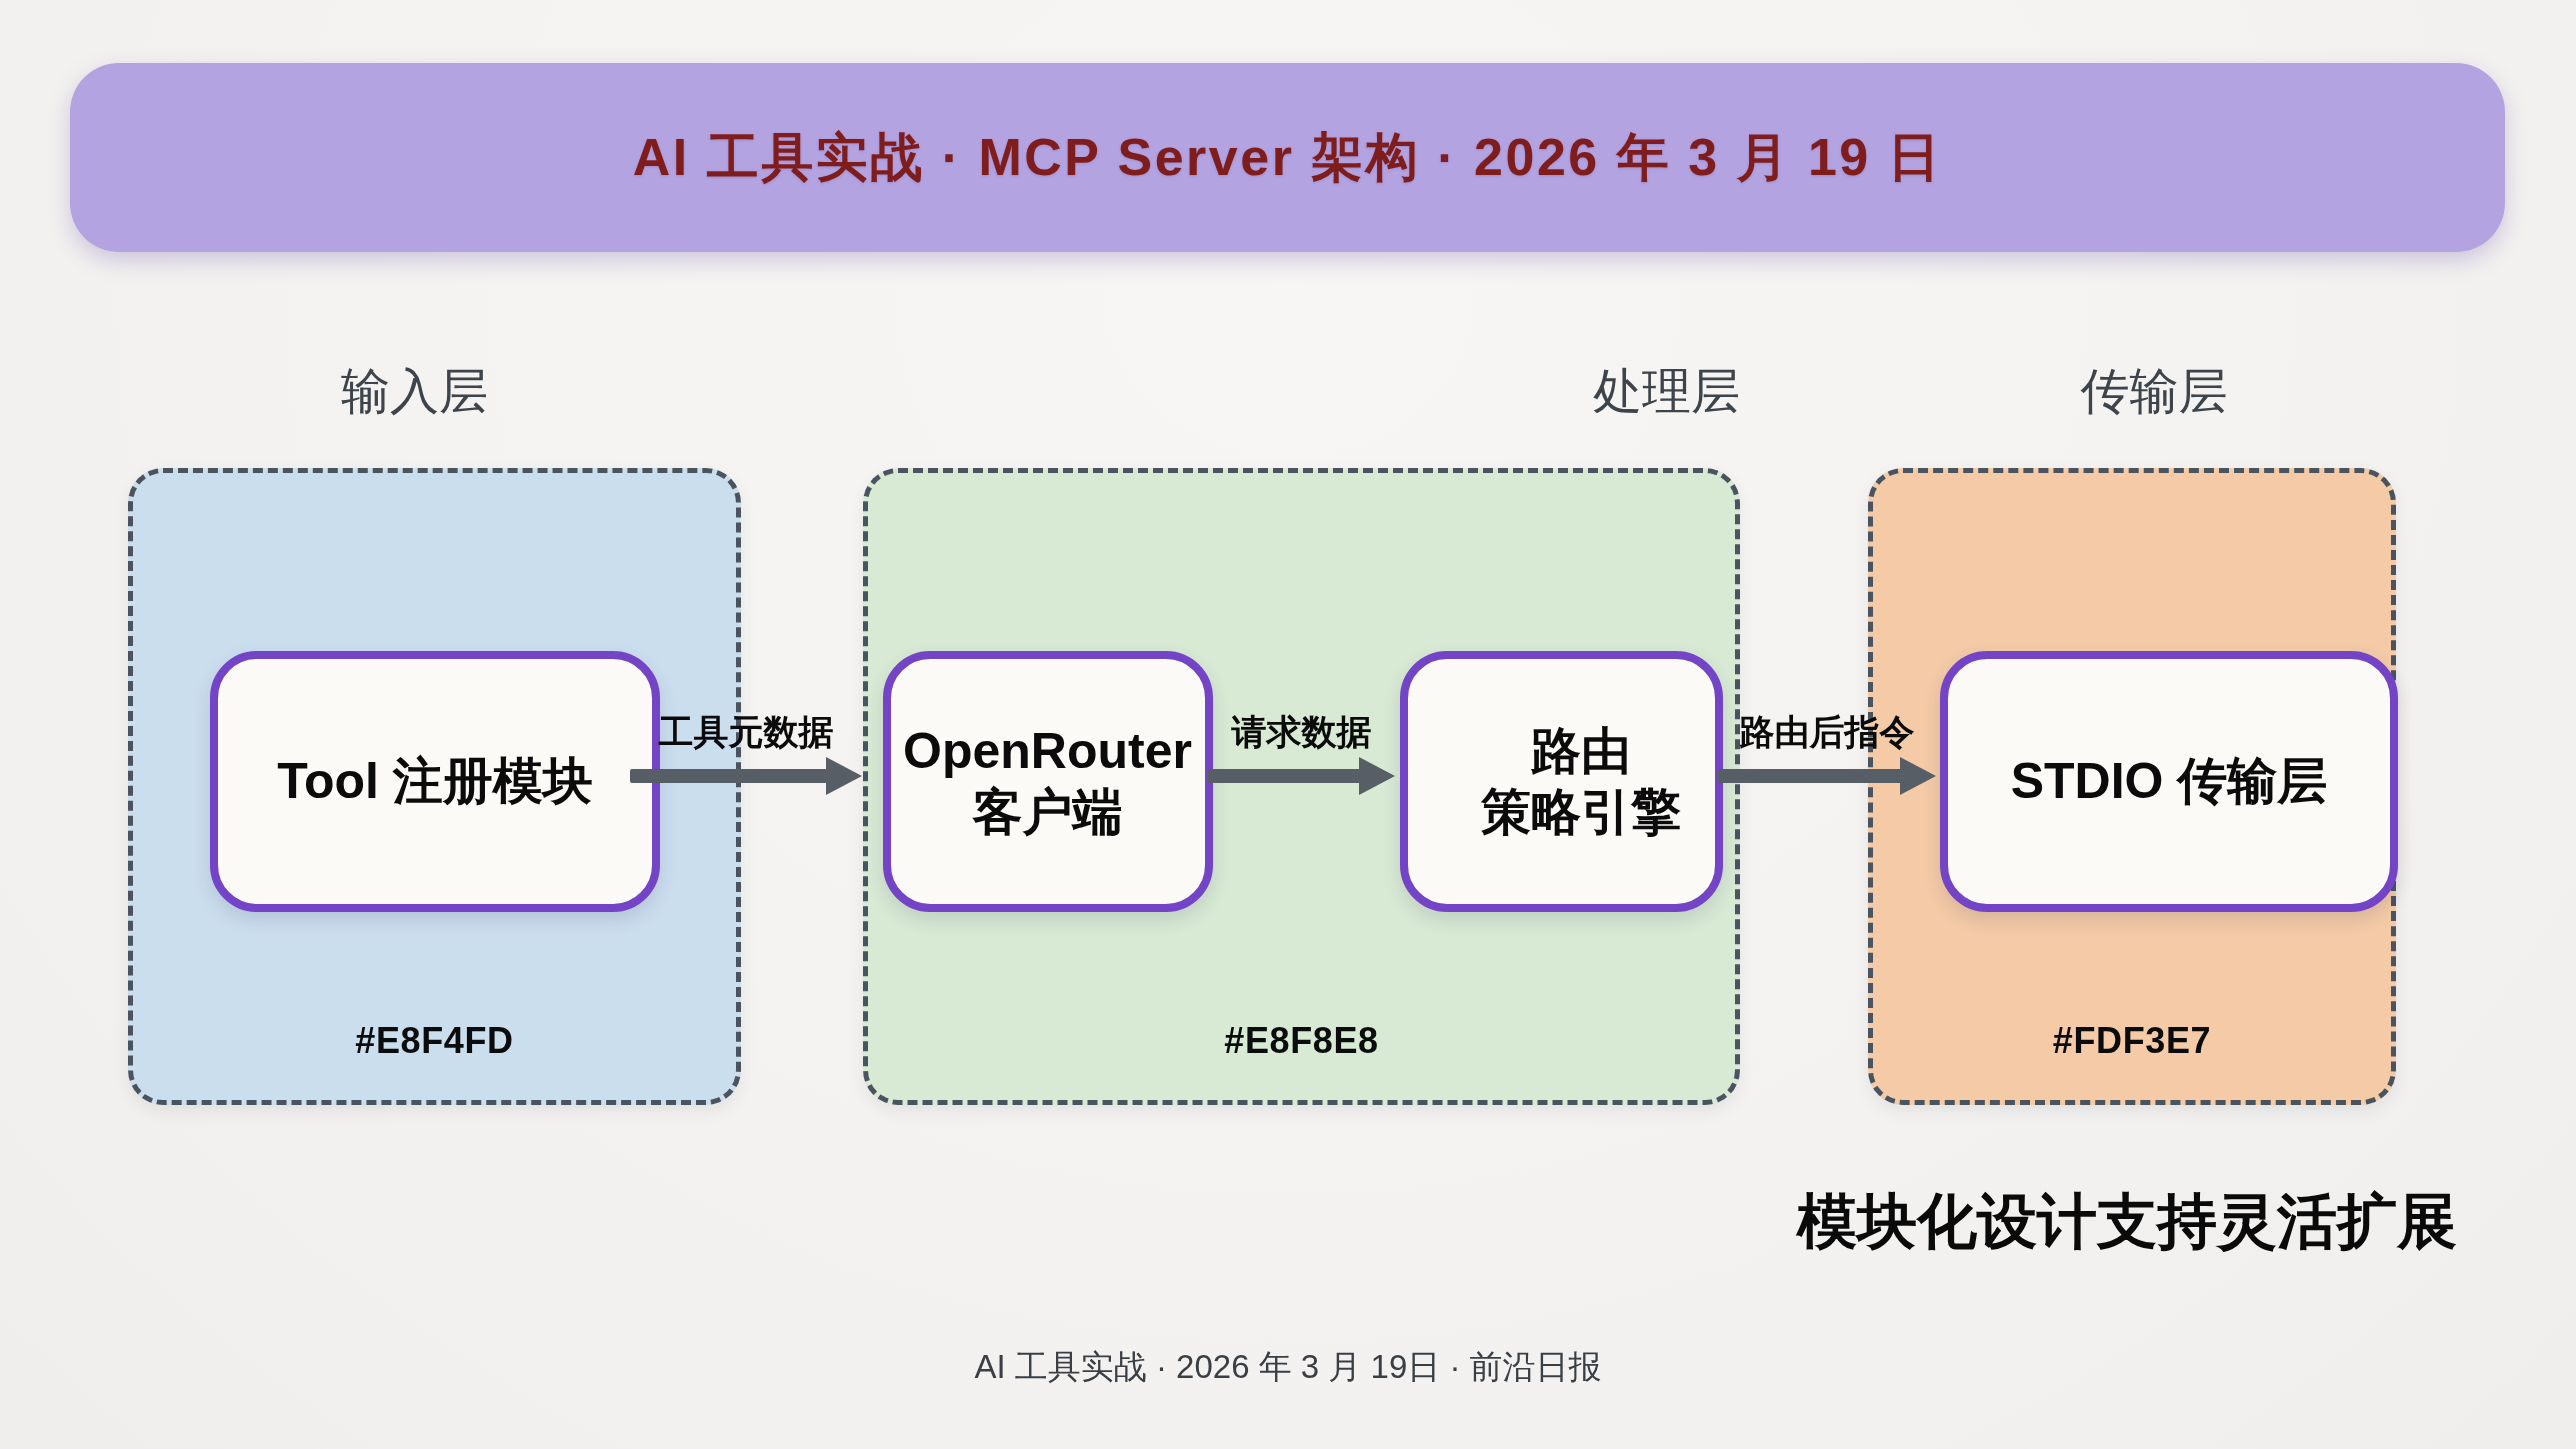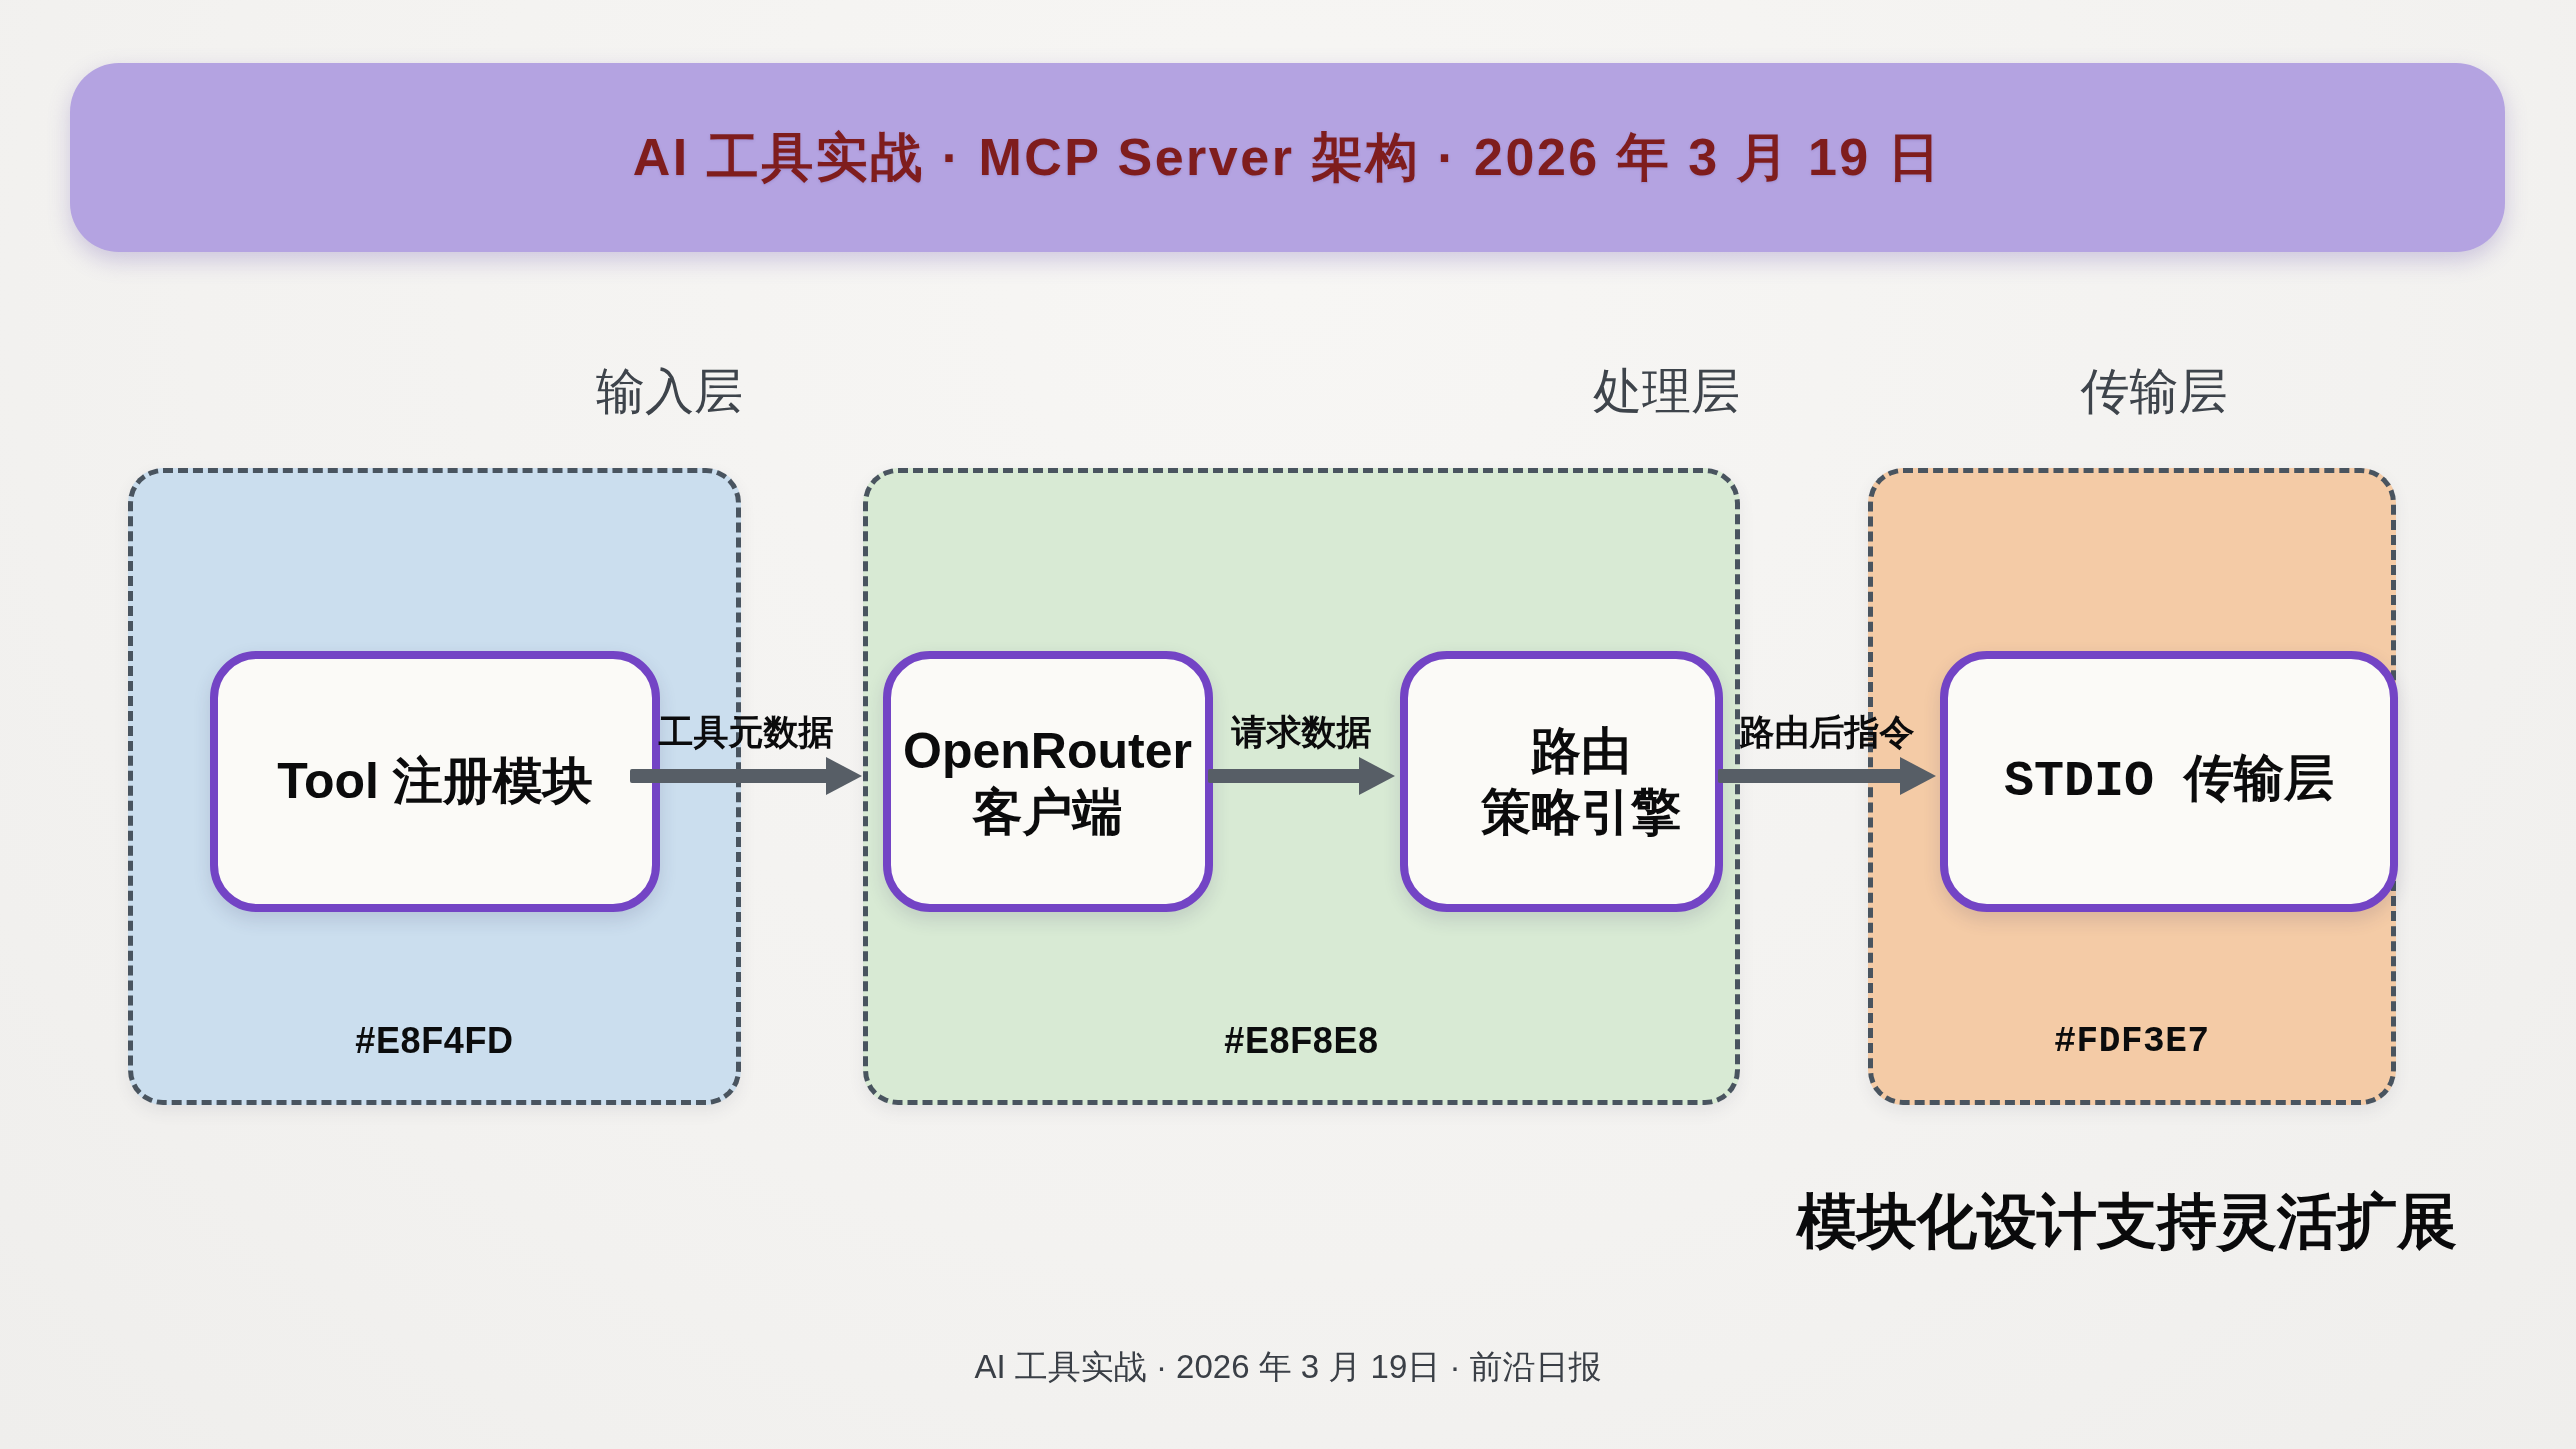--- a/index.html
+++ b/index.html
@@ -40,36 +40,36 @@
   .layer-label {
     position: absolute;
     top: 360px; height: 63px;
     line-height: 63px;
     text-align: center;
     font-size: 49px;
     font-weight: 500;
     color: #3E444B;
     white-space: nowrap;
   }
-  .layer-label.l0 { left: 130px;  width: 613px; text-align: right;  }
+  .layer-label.l0 { left: 108px;  width: 613px;  }
   .layer-label.l1 { left: 863px; width: 877px; text-align: right; }
   .layer-label.l2 { left: 1868px; width: 572px;  }
 
   
   .group {
     position: absolute;
     top: 468px; height: 637px;
     border: 5.7px dashed #49545F;
     border-radius: 35px;
     box-sizing: border-box;
     box-shadow: 0 6.3px 16.4px rgba(60,70,90,0.08);
   }
   .group.g0 { left: 128px;  width: 613px;  background: #CBDEEE; }
   .group.g1 { left: 863px; width: 877px; background: #D8EAD4; }
-  .group.g2 { left: 1868px; width: 528px;  background: #F4CBA6; font-family: Liberation Mono, monospace; }
+  .group.g2 { left: 1868px; width: 528px;  background: #F4CBA6; }
 
   .hex-label {
     position: absolute;
     bottom: 38px; left: 0;
     width: 100%;
     text-align: center;
     font-size: 36px;
     font-weight: 600;
     color: #0B0C0D;
     letter-spacing: 0.6px;

